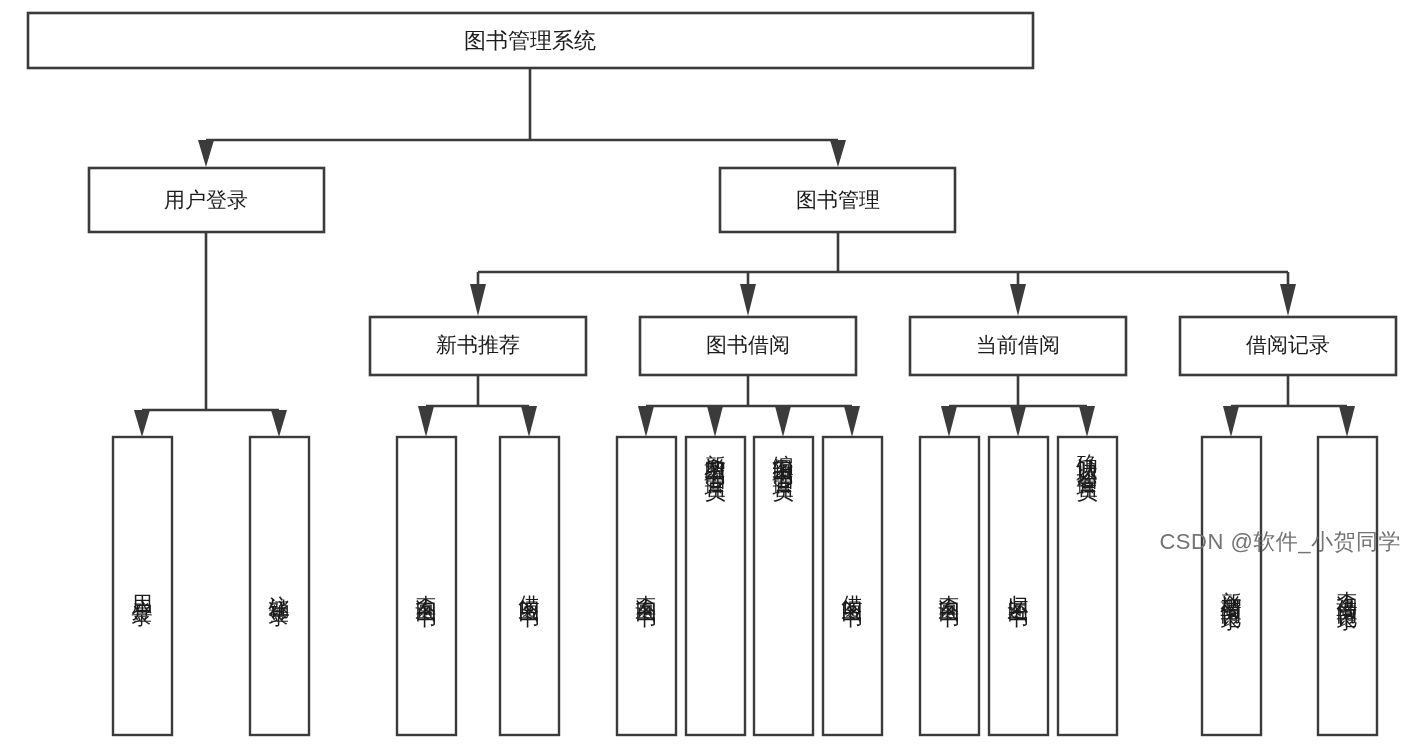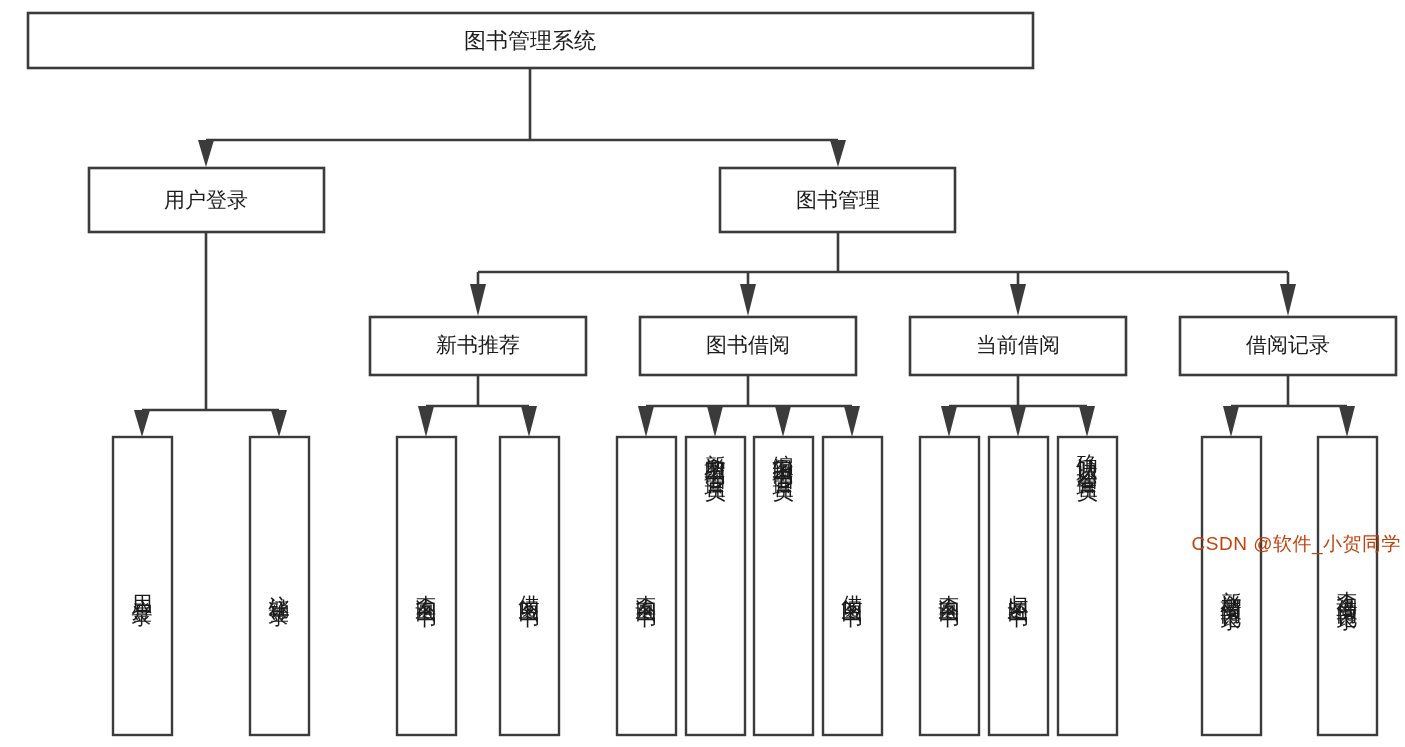--- a/index.html
+++ b/index.html
@@ -71,22 +71,22 @@
     line-height: 1.0;
     color: #1b1b1b;
     letter-spacing: 4px;
     white-space: nowrap;
   }
   .watermark {
     position: absolute;
     right: 12px;
     bottom: 6px;
     font-family: "Liberation Sans", "DejaVu Sans", sans-serif;
-    font-size: 19px;
-    color: #c2410c;
+    font-size: 22px;
+    color: #737373;
     letter-spacing: 0.5px;
     white-space: nowrap;
   }
 </style>
 </head>
 <body>
 
 <div id="diagram-root">
 
   <svg class="diagram" viewBox="0 0 1405 747">

